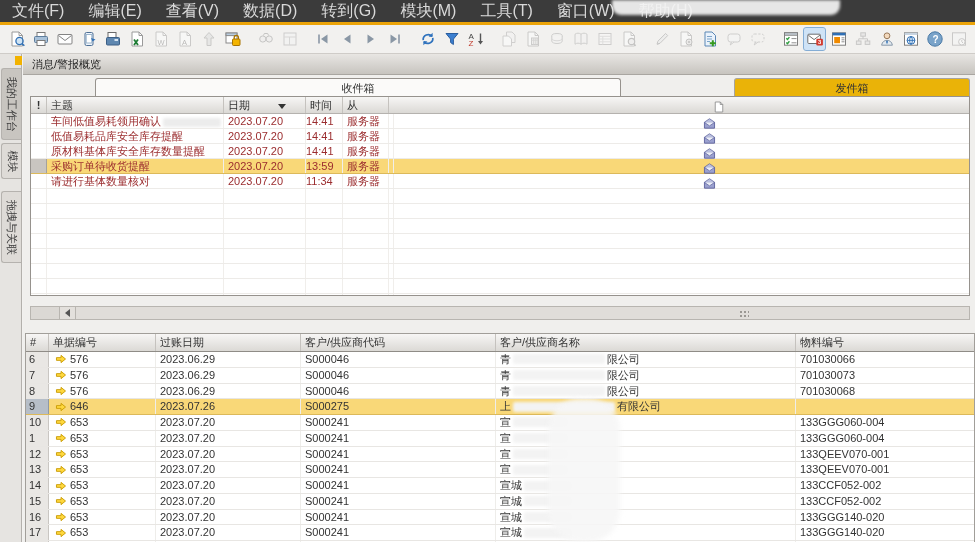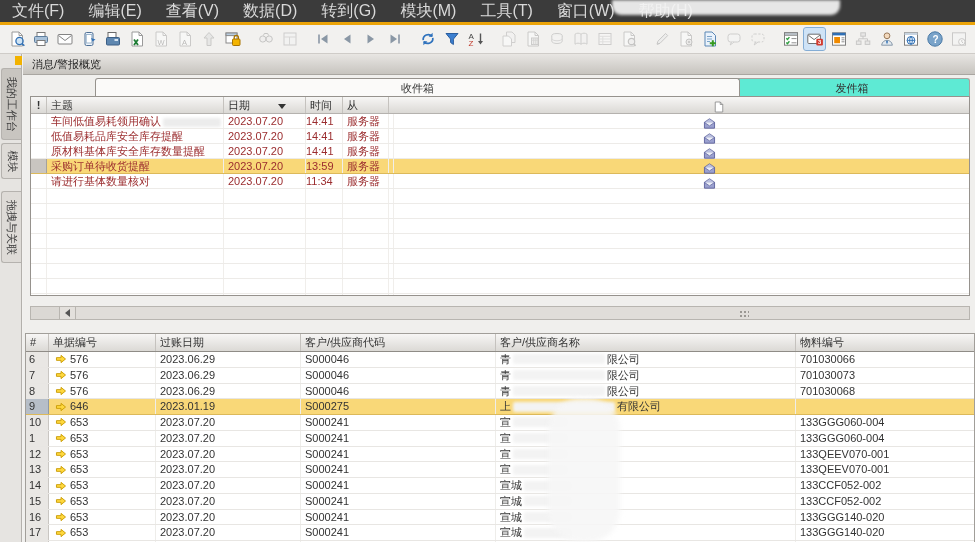--- a/index.html
+++ b/index.html
@@ -30,22 +30,22 @@
             border-radius:3px 0 0 3px;display:flex;align-items:center;justify-content:center;cursor:default;}
   .dock-tab.selected{background:#c8c5c0;}
   .dock-tab span{transform:rotate(90deg);white-space:nowrap;font-size:11px;color:#3a3a3a;}
 
   
   .win{position:absolute;left:23px;top:54px;width:952px;height:488px;background:#f0efed;}
   .win-title{position:absolute;left:0;top:0;width:100%;height:21px;box-sizing:border-box;
              background:linear-gradient(#e8e6e3,#c7c4bf);border-bottom:1px solid #a9a6a1;
              font-size:11px;color:#222;line-height:21px;padding-left:9px;}
   .tab{position:absolute;top:24px;height:18px;font-size:11px;color:#333;text-align:center;line-height:18px;box-sizing:border-box;cursor:default;}
-  .tab.sel{left:72px;width:645px;background:#fbfaf9;border:1px solid #96928d;border-bottom:none;border-radius:3px 3px 0 0;z-index:2;}
-  .tab.unsel{left:711px;width:236px;background:#5eead4;border:1px solid #a7a49f;border-bottom:none;border-radius:3px 3px 0 0;}
+  .tab.sel{left:72px;width:526px;background:#fbfaf9;border:1px solid #96928d;border-bottom:none;border-radius:3px 3px 0 0;z-index:2;}
+  .tab.unsel{left:711px;width:236px;background:#eab308;border:1px solid #a7a49f;border-bottom:none;border-radius:3px 3px 0 0;}
 
   
   .msg-grid{position:absolute;left:7px;top:42px;width:940px;height:200px;background:#fff;
             border:1px solid #96928d;box-sizing:border-box;overflow:hidden;}
   .mh{display:flex;height:16px;background:linear-gradient(#f7f6f5,#dbd9d5);border-bottom:1px solid #b5b2ae;position:relative;}
   .mh .hc{font-size:11px;color:#333;line-height:16px;padding-left:4px;box-sizing:border-box;
           border-right:1px solid #c5c2be;flex:none;white-space:nowrap;overflow:hidden;}
   .mh .fill,.mrow .fill{flex:1;border-right:none;}
   .sortdn{display:inline-block;width:0;height:0;border-left:4px solid transparent;border-right:4px solid transparent;
           border-top:5px solid #333;margin-left:28px;vertical-align:middle;}
@@ -596,21 +596,21 @@
             <div class="lc" style="width: 300px;">青<span class="lsmudge" style="width: 92px;"></span>限公司</div>
             <div class="lc" style="width: 180px;">701030068</div>
           </div>
           <div class="lrow selected">
             <div class="lc rownum" style="width: 23px;">9</div>
             <div class="lc" style="width: 107px;"><span class="larrow">
                 <svg viewBox="0 0 13 11" width="12" height="10">
                   <path d="M1.5 4h5V1.5l5 4-5 4V7h-5z" fill="#ffd83d" stroke="#c99a00"></path>
                 </svg>
               </span>646</div>
-            <div class="lc" style="width: 145px;">2023.01.19</div>
+            <div class="lc" style="width: 145px;">2023.07.26</div>
             <div class="lc" style="width: 195px;">S000275</div>
             <div class="lc" style="width: 300px;">上<span class="lsmudge" style="width: 102px;"></span>有限公司</div>
             <div class="lc" style="width: 180px;"></div>
           </div>
           <div class="lrow">
             <div class="lc rownum" style="width: 23px;">10</div>
             <div class="lc" style="width: 107px;"><span class="larrow">
                 <svg viewBox="0 0 13 11" width="12" height="10">
                   <path d="M1.5 4h5V1.5l5 4-5 4V7h-5z" fill="#ffd83d" stroke="#c99a00"></path>
                 </svg>

